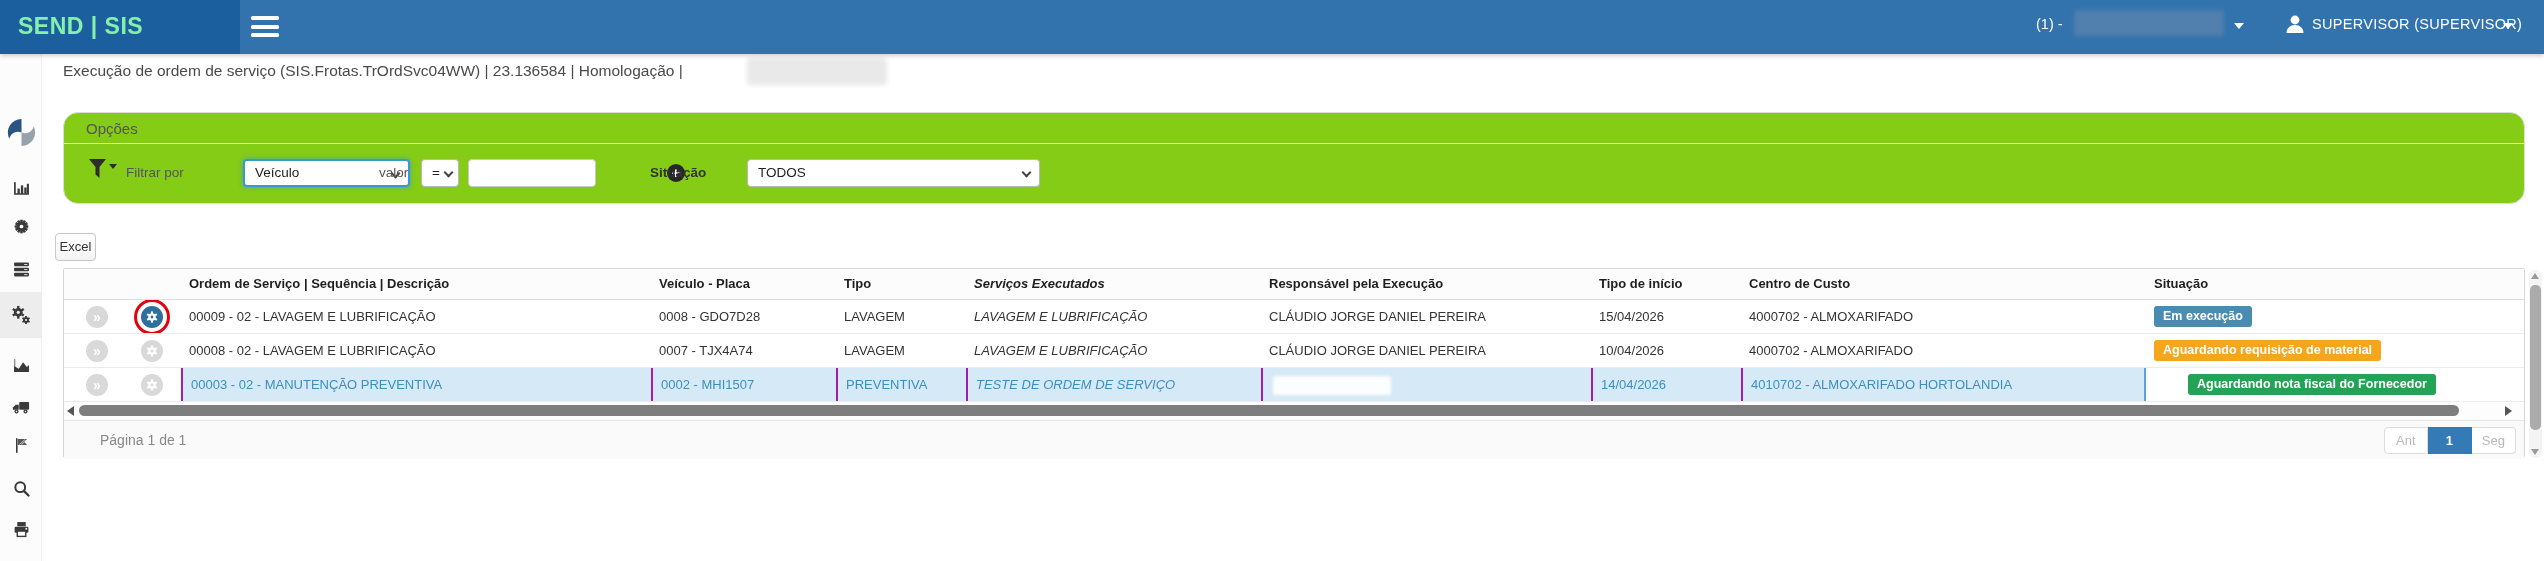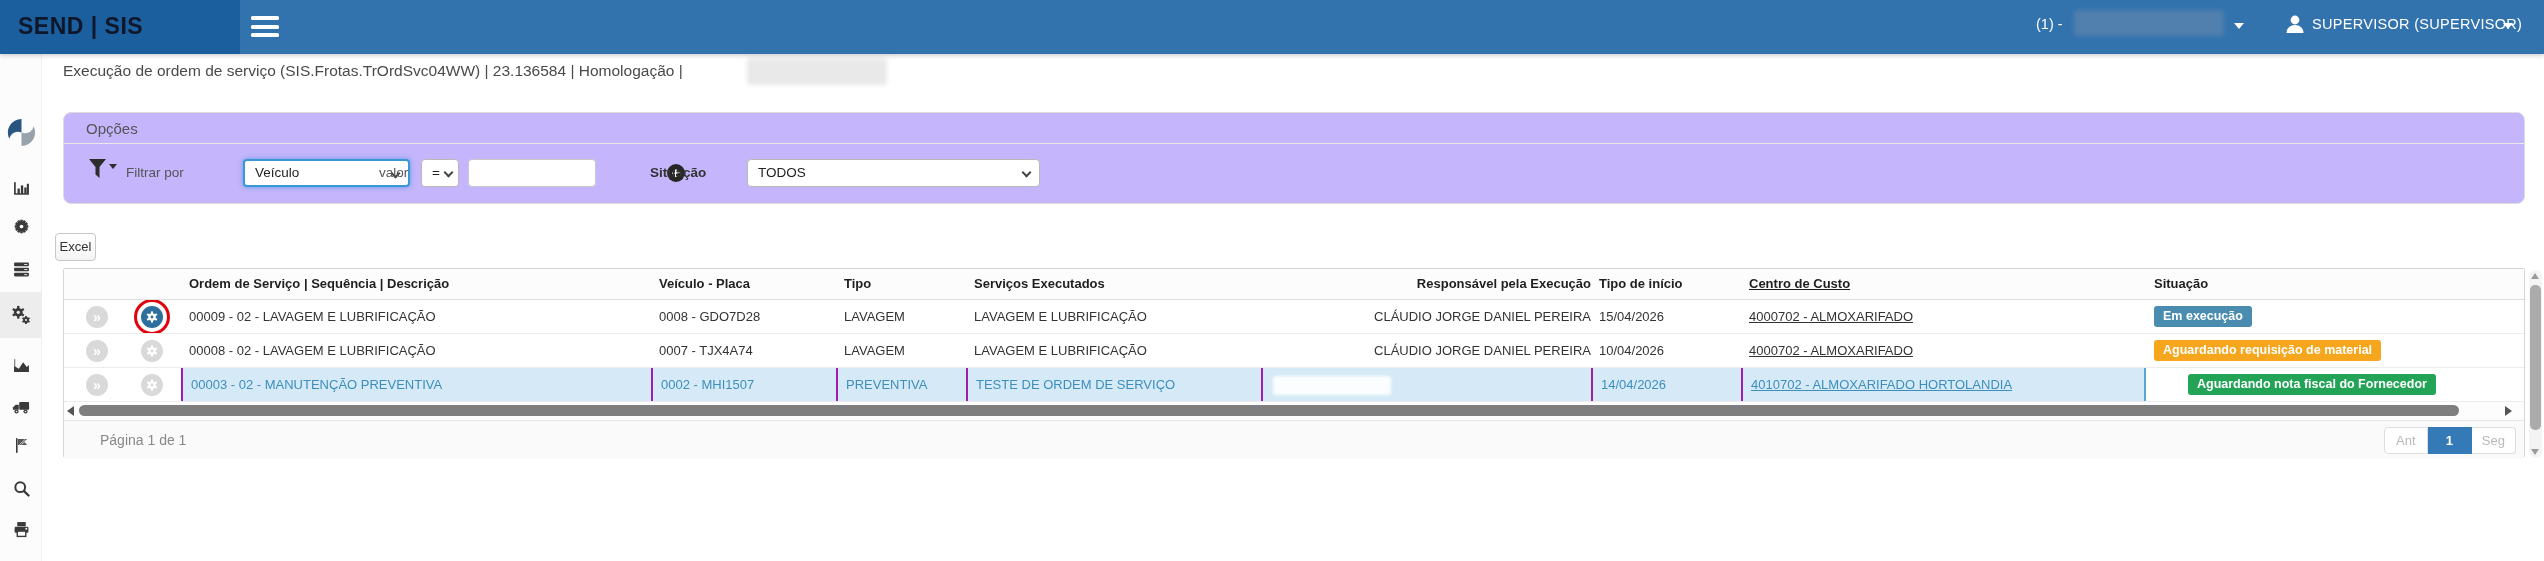--- a/index.html
+++ b/index.html
@@ -3,41 +3,41 @@
 <meta charset="utf-8">
 <style>
   * { margin:0; padding:0; box-sizing:border-box; }
   html,body { background:#fff; }
   body { font-family:"Liberation Sans","DejaVu Sans",sans-serif; }
   #stage { position:relative; width:2544px; height:561px; background:#fff; overflow:hidden; }
 
   
   .topbar { position:absolute; left:0; top:0; width:2544px; height:54px; background:#3273ae; box-shadow:0 2px 4px rgba(0,0,0,.18); z-index:30; }
   .brand-block { position:absolute; left:0; top:0; width:240px; height:54px; background:#1b5f9e; }
-  .brand { position:absolute; left:18px; top:13px; color:#0f172a; font-size:23px; font-weight:bold; letter-spacing:.5px; white-space:nowrap; }
+  .brand { position:absolute; left:18px; top:13px; color:#86efac; font-size:23px; font-weight:bold; letter-spacing:.5px; white-space:nowrap; }
   .hamburger { position:absolute; left:251px; top:16px; width:28px; height:22px; cursor:pointer; }
   .hamburger i { display:block; width:28px; height:4px; background:#fff; border-radius:1.5px; margin-bottom:4.5px; }
   .env-label { position:absolute; left:2036px; top:16px; color:#fff; font-size:14.5px; }
   .redact-blue { position:absolute; left:2074px; top:10px; width:150px; height:26px; background:#517fae; border-radius:3px; filter:blur(2px); }
   .caret-w { width:0; height:0; border-left:5.5px solid transparent; border-right:5.5px solid transparent; border-top:6px solid #fff; position:absolute; }
   .user-icon { position:absolute; left:2283px; top:12px; }
   .user-name { position:absolute; left:2312px; top:16px; color:#fff; font-size:14.5px; letter-spacing:.3px; }
 
   
   .sidebar { position:absolute; left:0; top:54px; width:42px; height:507px; background:#fcfcfc; border-right:1px solid #f0f0f0; z-index:20; }
   .side-ic { position:absolute; left:0; width:42px; height:34px; display:flex; align-items:center; justify-content:center; cursor:pointer; }
   .side-active { position:absolute; left:0; top:238px; width:42px; height:46px; background:#ededed; }
   .applogo { position:absolute; left:6px; top:63px; }
 
   
   .page-title { position:absolute; left:63px; top:62px; font-size:15.5px; color:#4a4a4a; }
   .redact-gray { position:absolute; left:747px; top:58px; width:140px; height:27px; background:#e9e9e9; border-radius:3px; filter:blur(2px); }
 
   
-  .panel { position:absolute; left:63px; top:112px; width:2462px; height:92px; background:#c4b5fd; border:1px solid #dcdcdc; border-radius:8px; }
+  .panel { position:absolute; left:63px; top:112px; width:2462px; height:92px; background:#84cc16; border:1px solid #dcdcdc; border-radius:15px; }
   .panel-head { height:31px; line-height:31px; border-bottom:1px solid #e8e8e8; padding-left:22px; font-size:15px; color:#555; }
   .frow { position:absolute; left:0; top:31px; width:100%; height:60px; }
   .frow .lbl { position:absolute; top:21px; font-size:13.5px; color:#555; white-space:nowrap; }
   .funnel { position:absolute; left:24px; top:14px; cursor:pointer; }
   .sel { position:absolute; top:15px; height:28px; background:#fff; border:1px solid #b9b9b9; border-radius:4px; font-size:13.5px; color:#222; line-height:26px; padding-left:10px; cursor:pointer; }
   .sel .chev { position:absolute; right:9px; top:9px; width:7px; height:7px; border-right:2px solid #444; border-bottom:2px solid #444; transform:rotate(45deg); }
   .sel.focus { border:2px solid #3b97d3; box-shadow:0 0 5px rgba(59,151,211,.75); line-height:24px; }
   .txt-input { position:absolute; top:15px; height:28px; border:1px solid #c9c9c9; border-radius:4px; background:#fff; font-size:13px; padding:0 8px; }
   .plus-btn { position:absolute; left:603px; top:20px; width:18px; height:18px; border-radius:50%; background:#262626; color:#fff; font-size:15px; font-weight:bold; text-align:center; line-height:17px; cursor:pointer; }
 
@@ -46,24 +46,24 @@
 
   
   .grid { position:absolute; left:63px; top:268px; width:2462px; height:190px; border:1px solid #d6d6d6; border-radius:2px; background:#fff; }
   .g-head { display:flex; height:31px; background:#fcfcfc; border-bottom:1px solid #dedede; font-weight:bold; font-size:13px; color:#1f1f1f; line-height:30px; }
   .g-row { display:flex; height:34px; border-bottom:1px solid #ececec; font-size:13px; color:#333; line-height:33px; background:#fff; }
   .c { padding-left:8px; overflow:hidden; white-space:nowrap; }
   .c-act { width:117px; padding-left:0; position:relative; }
   .c-ordem { width:470px; }
   .c-veic { width:185px; }
   .c-tipo { width:130px; }
-  .c-serv { width:295px; }
-  .c-resp { width:330px; position:relative;text-align:right; }
+  .c-serv { width:295px;font-style:italic; }
+  .c-resp { width:330px; position:relative; }
   .c-data { width:150px; }
-  .c-cc   { width:405px;text-decoration:underline; }
+  .c-cc   { width:405px; }
   .c-sit  { flex:1; }
   .rbtn { position:absolute; top:6px; width:22px; height:22px; border-radius:50%; background:#d9d9d9; display:flex; align-items:center; justify-content:center; cursor:pointer; color:#fff; }
   .rbtn.b1 { left:22px; font-size:14px; font-weight:bold; line-height:20px; }
   .rbtn.b2 { left:77px; }
   .rbtn.exec { background:#2e6f9e; }
   .red-ring { position:absolute; left:70px; top:-1px; width:36px; height:36px; border:3.5px solid #e3000f; border-radius:50%; z-index:5; pointer-events:none; }
   .sel-row .hl { background:#d5eaf6; color:#3d8ebc; border-left:2px solid #a21caf; }
   .sel-row .c-cc.hl { border-right:2px solid #58a7d3; }
   .badge { display:inline-block; vertical-align:middle; margin-top:-3px; padding:3px 9px; border-radius:3px; color:#fff; font-size:12.5px; font-weight:bold; line-height:15px; }
   .redact-cell { position:absolute; left:10px; top:8px; width:118px; height:19px; background:#fbfdfe; border-radius:2px; filter:blur(1.5px); }

